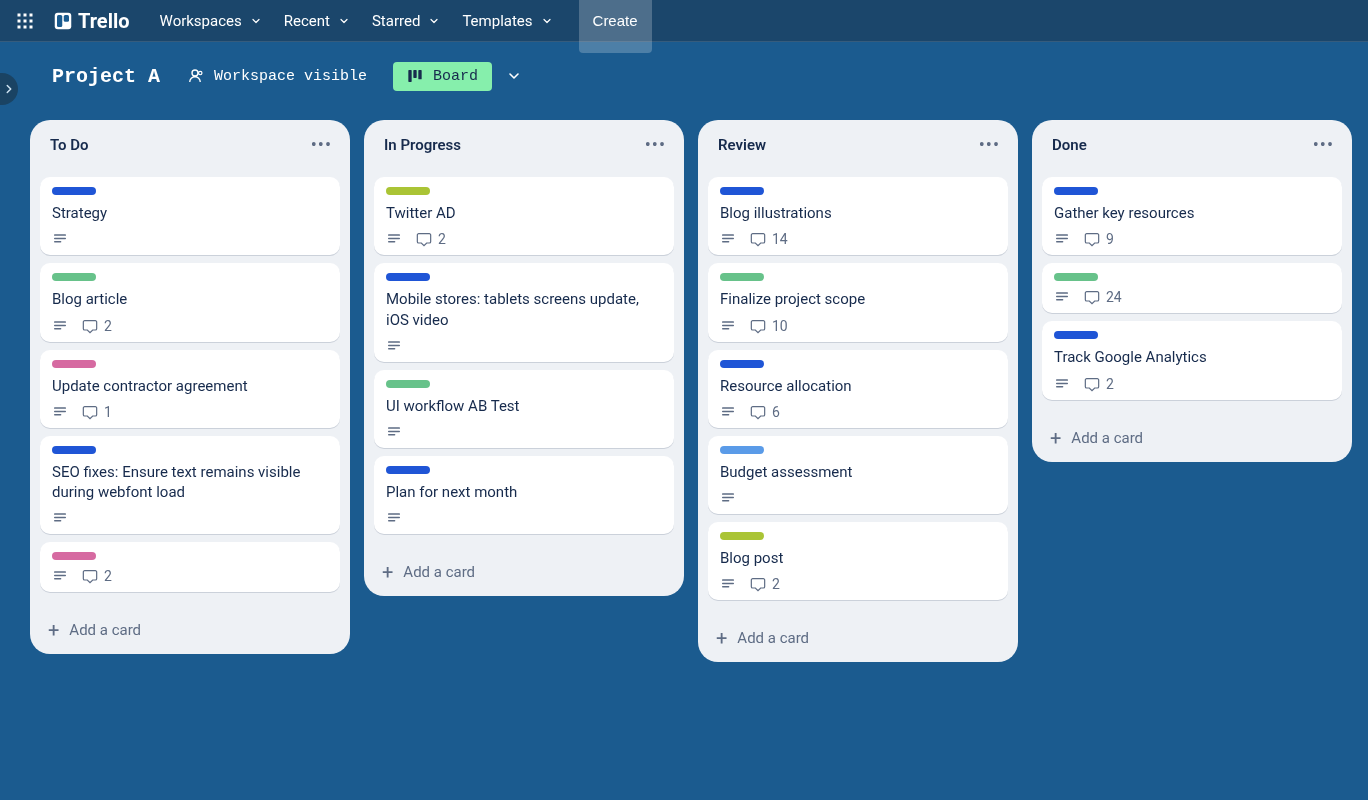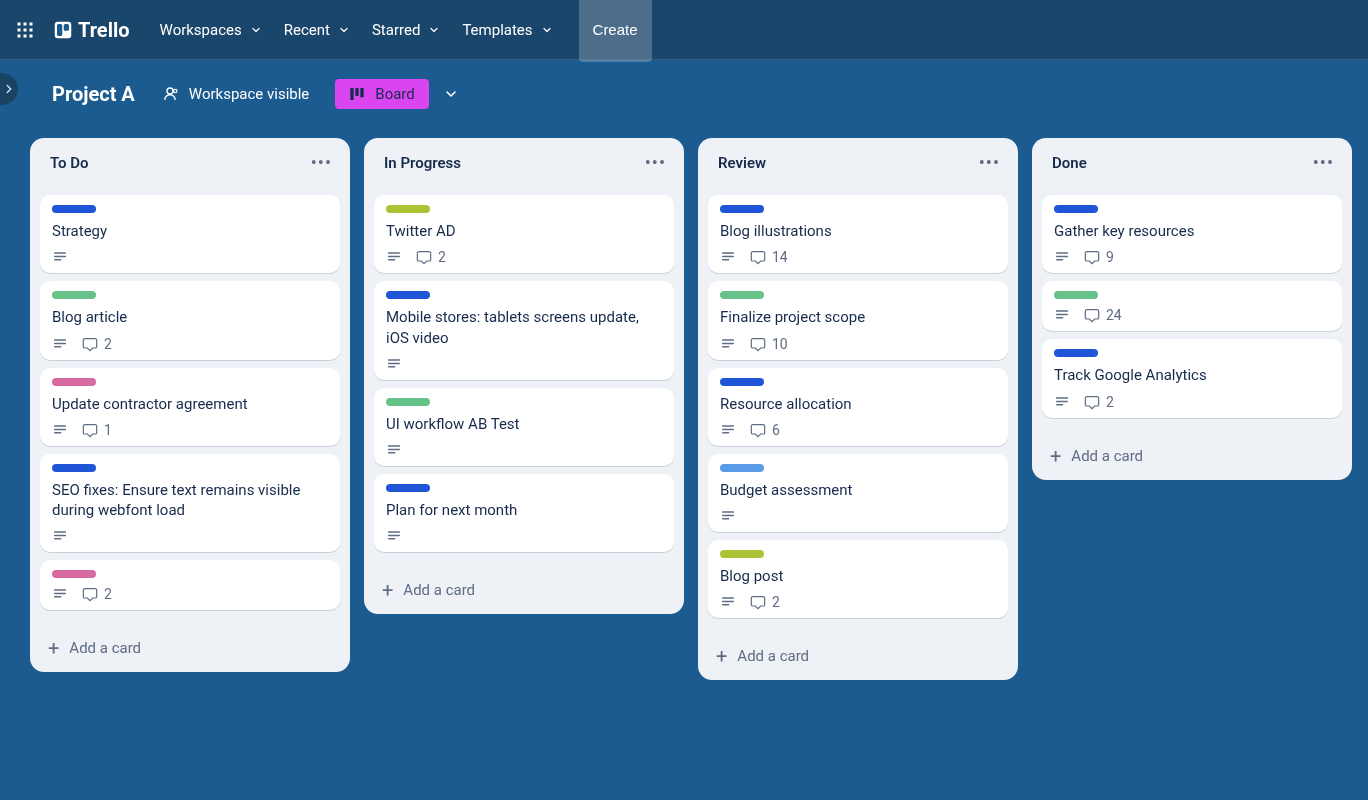--- a/index.html
+++ b/index.html
@@ -6,21 +6,21 @@
   body {
     font-family: -apple-system, BlinkMacSystemFont, "Segoe UI", Roboto, "Helvetica Neue", Arial, sans-serif;
     background: #1b5b8f;
     width: 1368px;
     height: 800px;
     overflow: hidden;
     color: #172b4d;
   }
 
   .topbar {
-    height: 60px;
+    height: 42px;
     background: rgba(27,67,103,0.88);
     border-bottom: 1px solid rgba(255,255,255,0.12);
     display: flex;
     align-items: center;
     padding: 0 8px;
     color: #fff;
     gap: 8px;
   }
   .apps-icon {
     width: 34px; height: 34px;
@@ -44,48 +44,49 @@
     border: none;
   }
 
   .board-header {
     height: 68px;
     display: flex;
     align-items: center;
     padding: 0 12px 0 52px;
     color: #fff;
     gap: 18px;
+    font-family: Liberation Mono, monospace;
   }
   .board-header .title { font-size: 20px; font-weight: 700; }
   .vis-btn {
     display: flex; align-items: center; gap: 10px;
     color:#fff; font-size: 15px; padding: 6px 8px; border-radius: 4px; cursor: pointer;
   }
   .view-btn {
-    background: #d946ef; color: #172b4d; border-radius: 4px;
+    background: #86efac; color: #172b4d; border-radius: 4px;
     padding: 6px 14px; display: flex; align-items: center; gap: 10px; font-size: 15px; cursor: pointer;
   }
   .view-chevron { color:#fff; cursor: pointer; display:flex; align-items:center; justify-content:center; width:32px; height:32px; border-radius:4px; }
 
   .sidebar-trigger {
     position: absolute; left: 0; top: 73px; width: 18px; height: 32px;
     background: #1a4363; border-top-right-radius: 16px; border-bottom-right-radius: 16px;
     display: flex; align-items: center; justify-content: center; cursor: pointer;
   }
   .sidebar-trigger svg { width: 14px; height: 14px; fill: #cfe3f2; }
 
   .lists-wrap {
     padding: 10px 10px 10px 30px;
     display: flex;
     gap: 14px;
     align-items: flex-start;
   }
   .list {
     background: #eef1f5;
-    border-radius: 14px;
+    border-radius: 20px;
     width: 320px;
     padding: 10px 8px 8px 8px;
     display: flex; flex-direction: column;
     gap: 8px;
     justify-content: space-between;
   }
   .list-header {
     display: flex; justify-content: space-between; align-items: center;
     padding: 4px 10px 2px 12px;
   }

